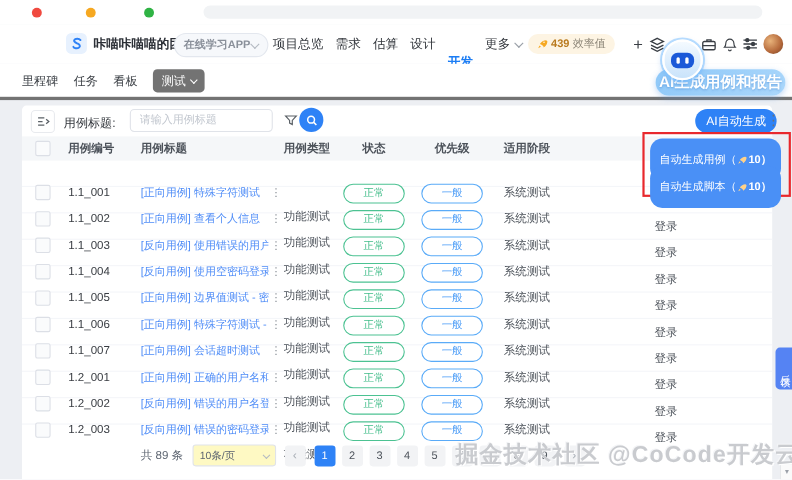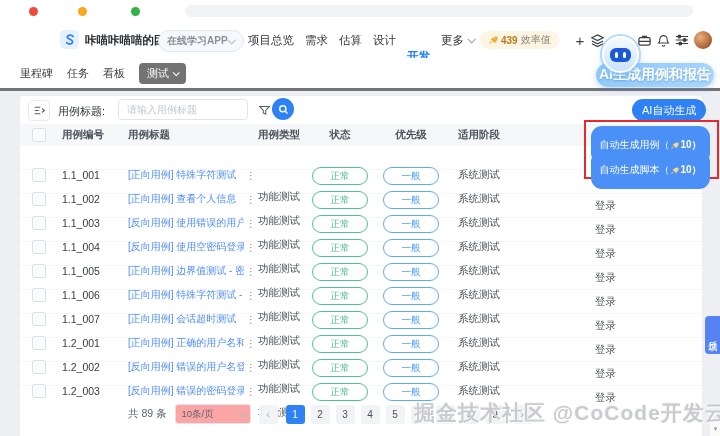--- a/index.html
+++ b/index.html
@@ -82,21 +82,21 @@
   .type-cell{font-size:10.5px;color:#4c525a;padding-left:2px;margin-top:44px;}
   .c4,.c5{text-align:center;}
   .pill{display:inline-block;width:54px;height:16px;line-height:15px;border-radius:9px;font-size:9.5px;background:#fff;text-align:center;}
   .pill-green{border:1px solid #4cc292;color:#43bd8a;}
   .pill-blue{border:1px solid #5aabf8;color:#4e9ef7;}
   .stage-cell{font-size:10.5px;color:#4c525a;padding-left:8px;}
   .module-cell{font-size:10.5px;color:#4c525a;padding-left:15px;margin-top:14px;}
 
   
   .pager{position:absolute;left:108px;top:308px;height:20px;display:flex;align-items:center;gap:8px;font-size:10.5px;color:#5c6470;}
-  .psize{width:62px;height:18px;border:1px solid #e0e3e9;border-radius:3px;display:flex;align-items:center;justify-content:space-between;padding:0 6px;font-size:9.5px;color:#5c6470;background:#fca5a5;}
+  .psize{width:62px;height:18px;border:1px solid #e0e3e9;border-radius:3px;display:flex;align-items:center;justify-content:space-between;padding:0 6px;font-size:9.5px;color:#5c6470;background:#fef9c3;}
   .psize .caret{color:#b4bac2;width:4px;height:4px;}
   #pages{display:flex;gap:6px;}
   .pg-btn{min-width:19px;height:19px;border-radius:3px;background:#f2f3f5;color:#4c525a;display:flex;align-items:center;justify-content:center;font-size:10px;cursor:pointer;}
   .pg-btn.active{background:#2e82f6;color:#fff;}
   .pg-arrow{min-width:19px;height:19px;border-radius:3px;background:#f2f3f5;color:#a7adb5;display:flex;align-items:center;justify-content:center;font-size:11px;}
 
   
   .red-box{position:absolute;left:584px;top:120px;width:131px;height:55px;border:2px solid #e8282d;z-index:40;}
   .ai-item{position:absolute;left:5px;width:119px;height:38px;border-radius:11px;background:#4a90f6;color:#fff;font-size:10px;display:flex;align-items:center;justify-content:center;gap:1px;white-space:nowrap;}
   .ai-item .cost{font-weight:700;}

